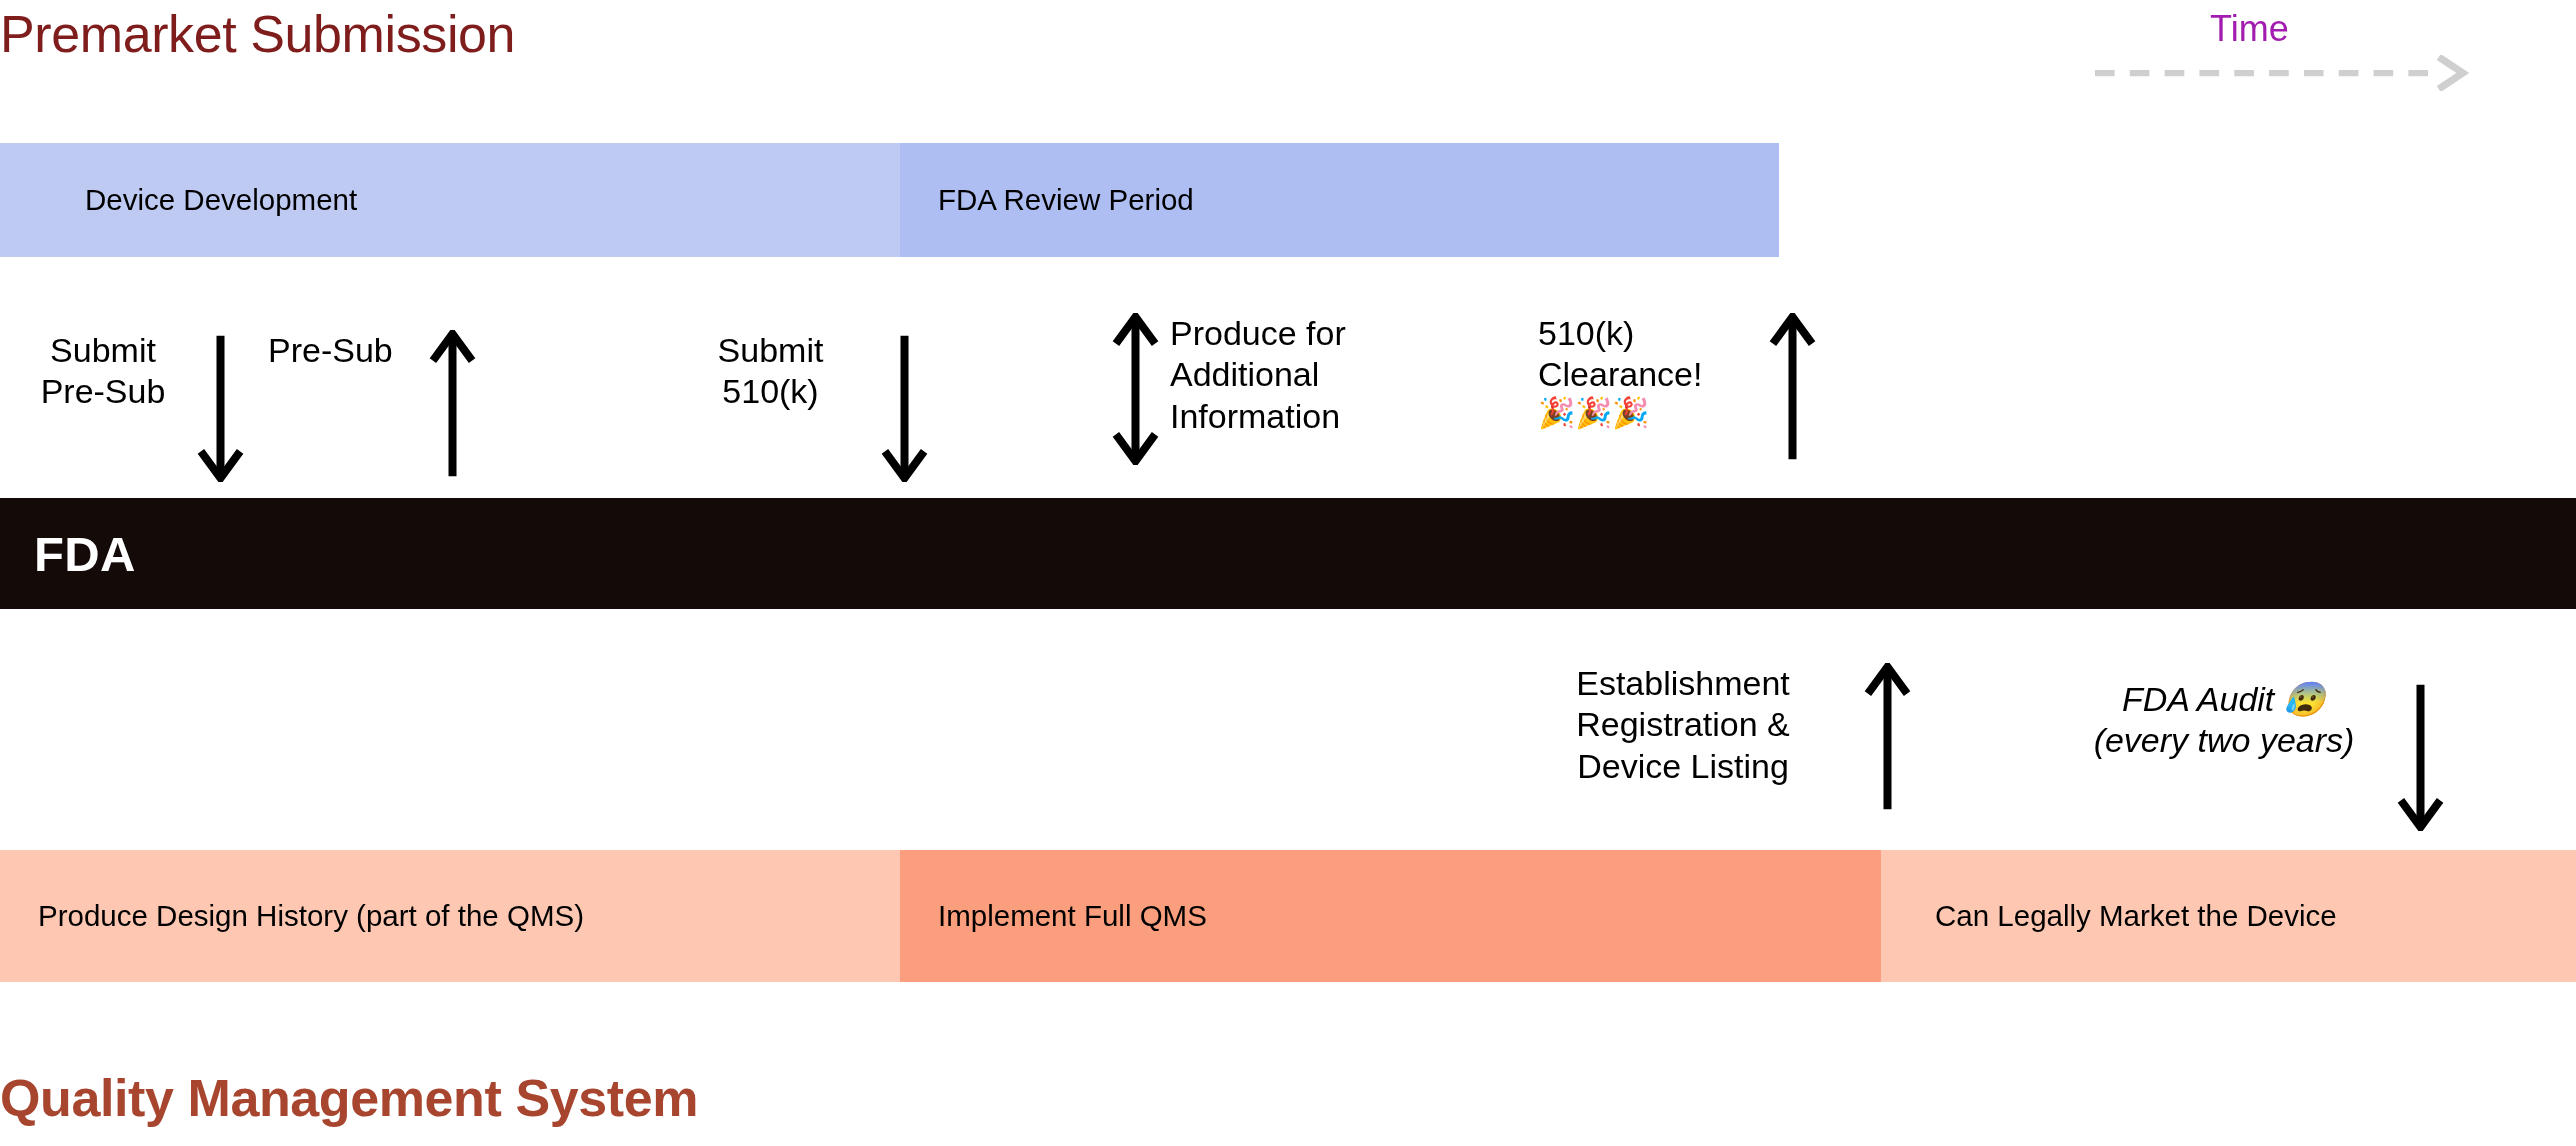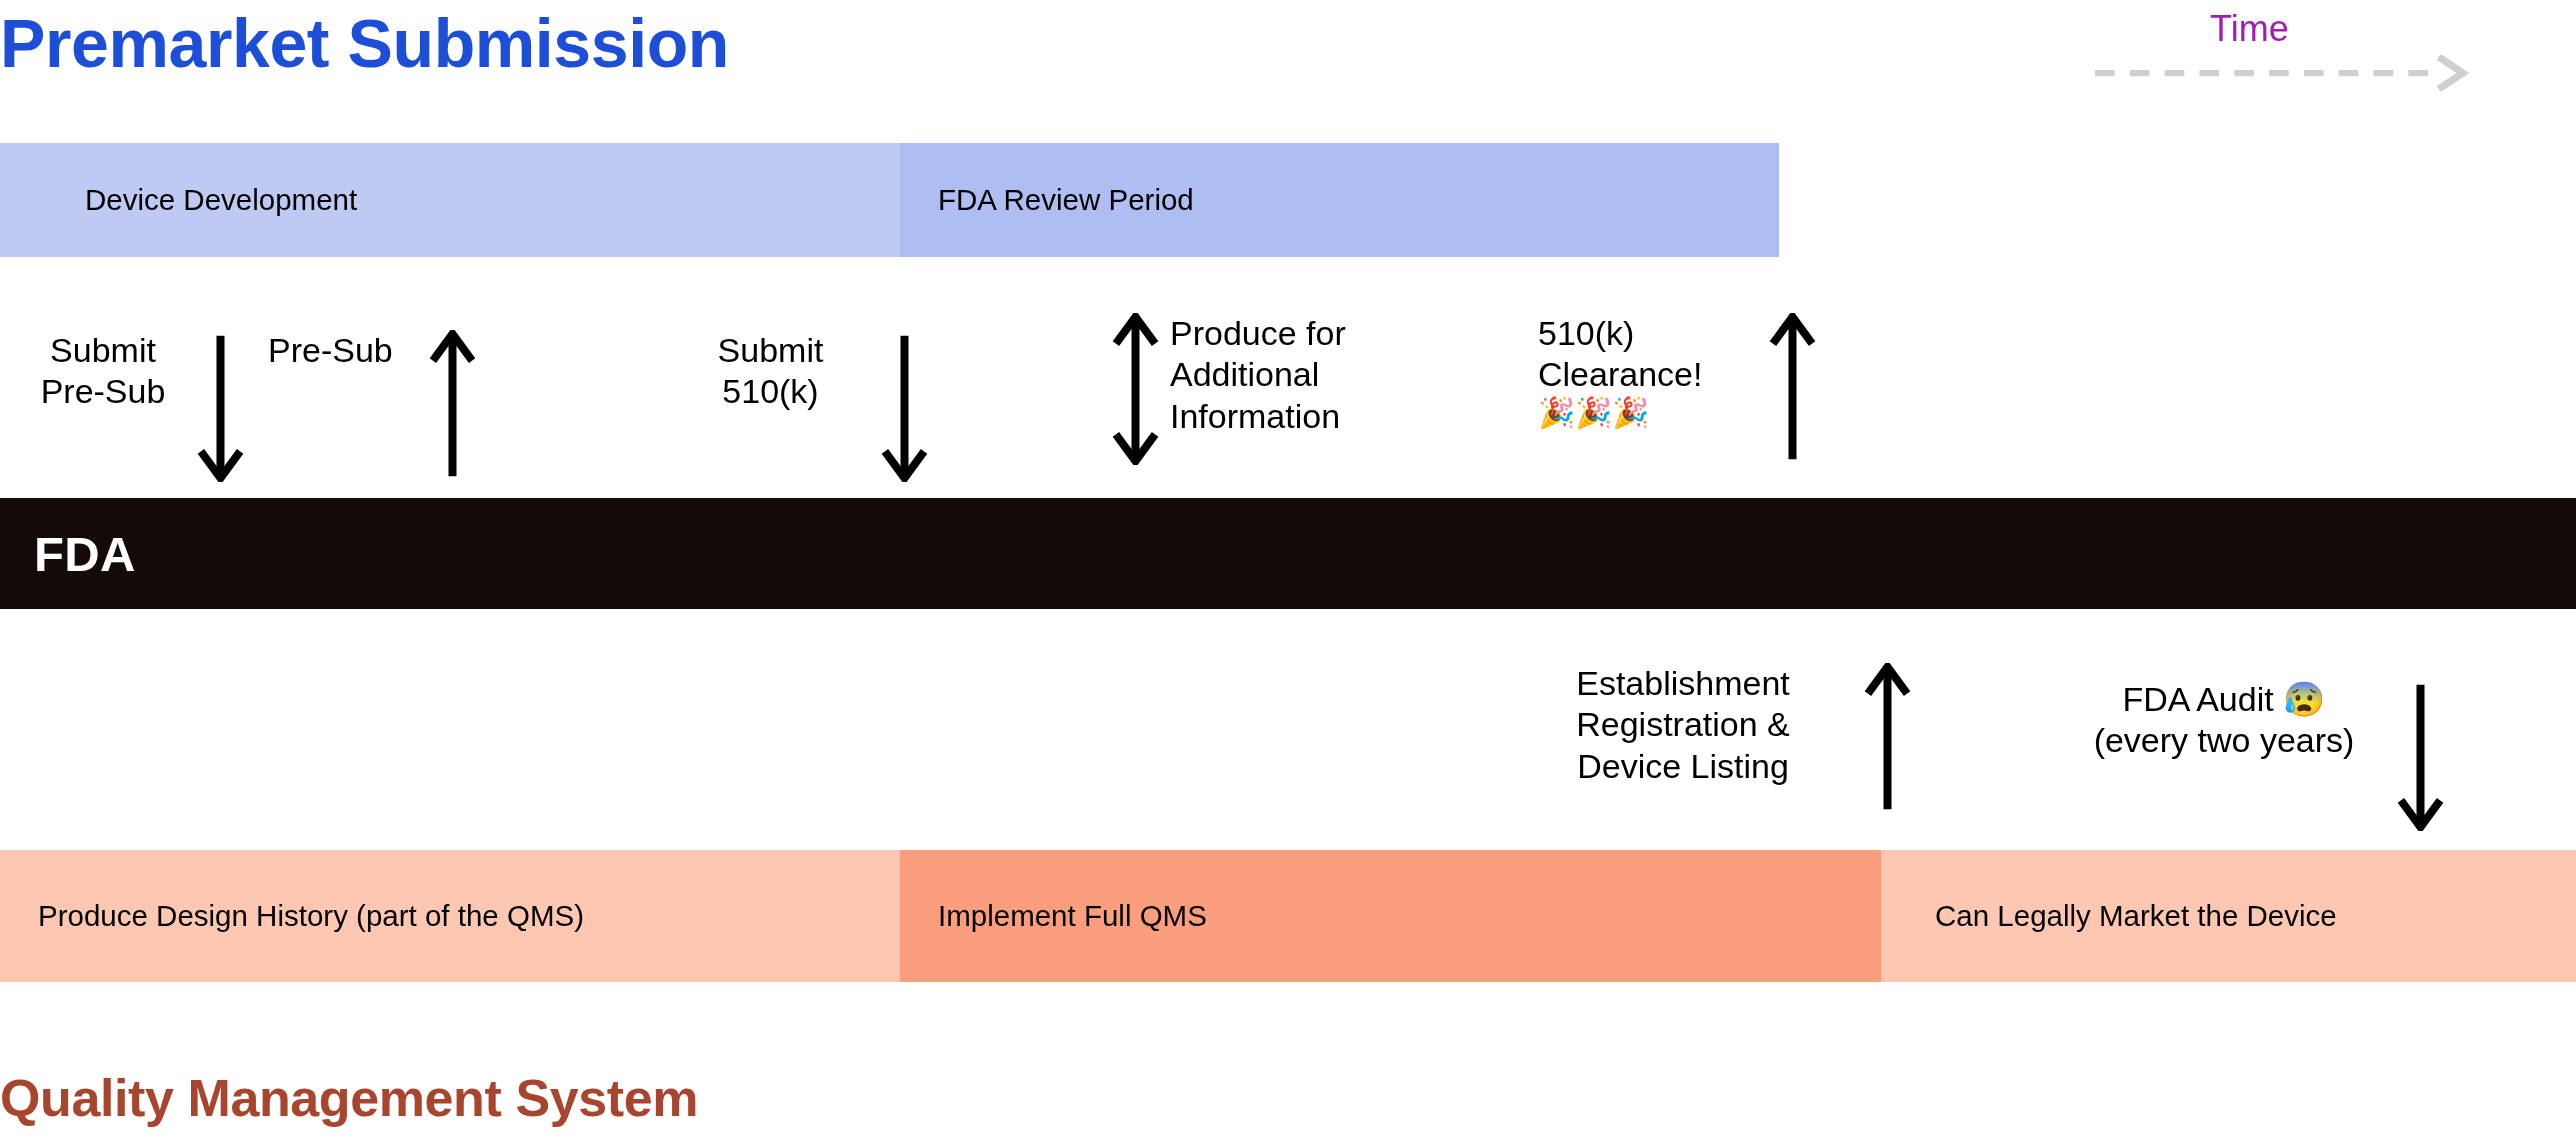--- a/index.html
+++ b/index.html
@@ -16,23 +16,23 @@
     height: 1147px;
     background: #ffffff;
     overflow: hidden;
   }
 
   
   .title-top {
     position: absolute;
     left: 0px;
     top: 3.6px;
-    font-size: 68px;
-    font-weight: bold;
-    color: #1d4ed8;
+    font-size: 52px;
+    font-weight: normal;
+    color: #7f1d1d;
     letter-spacing: -0.4px;
     white-space: nowrap;
   }
   .title-bottom {
     position: absolute;
     left: 0px;
     top: 1068px;
     font-size: 52px;
     font-weight: bold;
     color: #A8452F;
@@ -207,21 +207,21 @@
 Registration &amp;
 Device Listing</div>
         <div class="arrow-slot" style="position: absolute; left: 341px; top: 0px;">
           <svg width="57" height="152" viewBox="0 0 64 170">
             <line x1="32" y1="6" x2="32" y2="164" stroke="#000" stroke-width="9" stroke-linecap="butt"></line>
             <polyline points="10,34 32,4 54,34" fill="none" stroke="#000" stroke-width="9" stroke-linecap="butt" stroke-linejoin="miter"></polyline>
           </svg>
         </div>
       </div>
       <div class="annot" style="left: 2063px; top: 679px;">
-        <div class="annot-text center" style="width: 322px;">FDA Audit 😰
+        <div class="annot-text center" style="width: 322px; font-style: italic;">FDA Audit 😰
 (every two years)</div>
         <div class="arrow-slot" style="position: absolute; left: 329px; top: 0px;">
           <svg width="57" height="152" viewBox="0 0 64 170">
             <line x1="32" y1="6" x2="32" y2="164" stroke="#000" stroke-width="9" stroke-linecap="butt"></line>
             <polyline points="10,136 32,166 54,136" fill="none" stroke="#000" stroke-width="9" stroke-linecap="butt" stroke-linejoin="miter"></polyline>
           </svg>
         </div>
       </div>
     </div>
 

